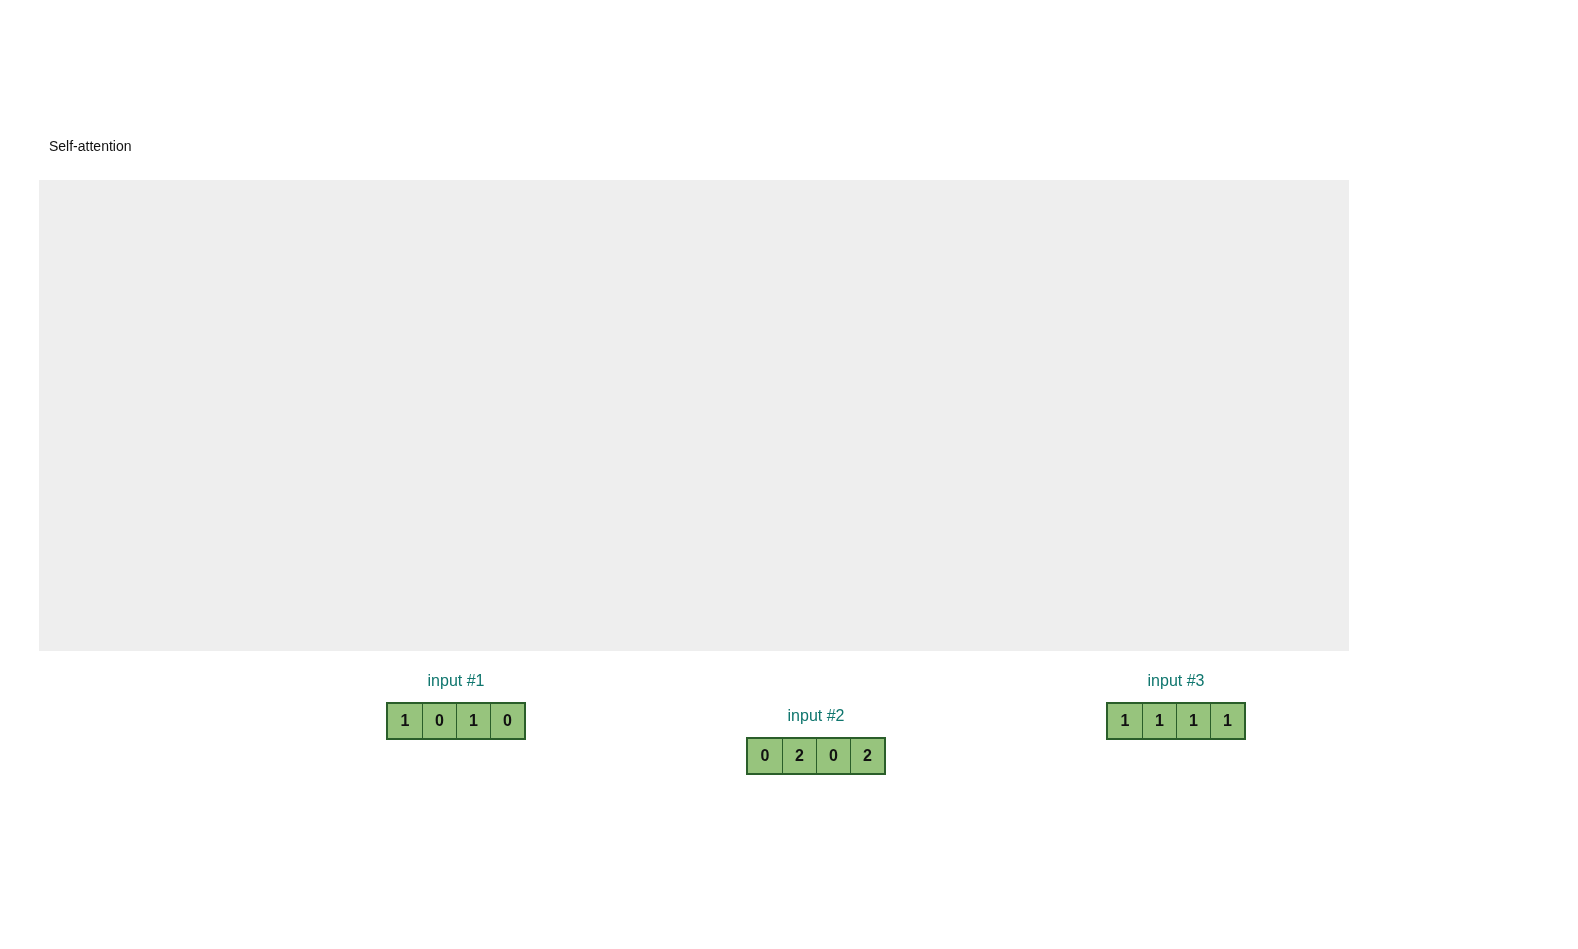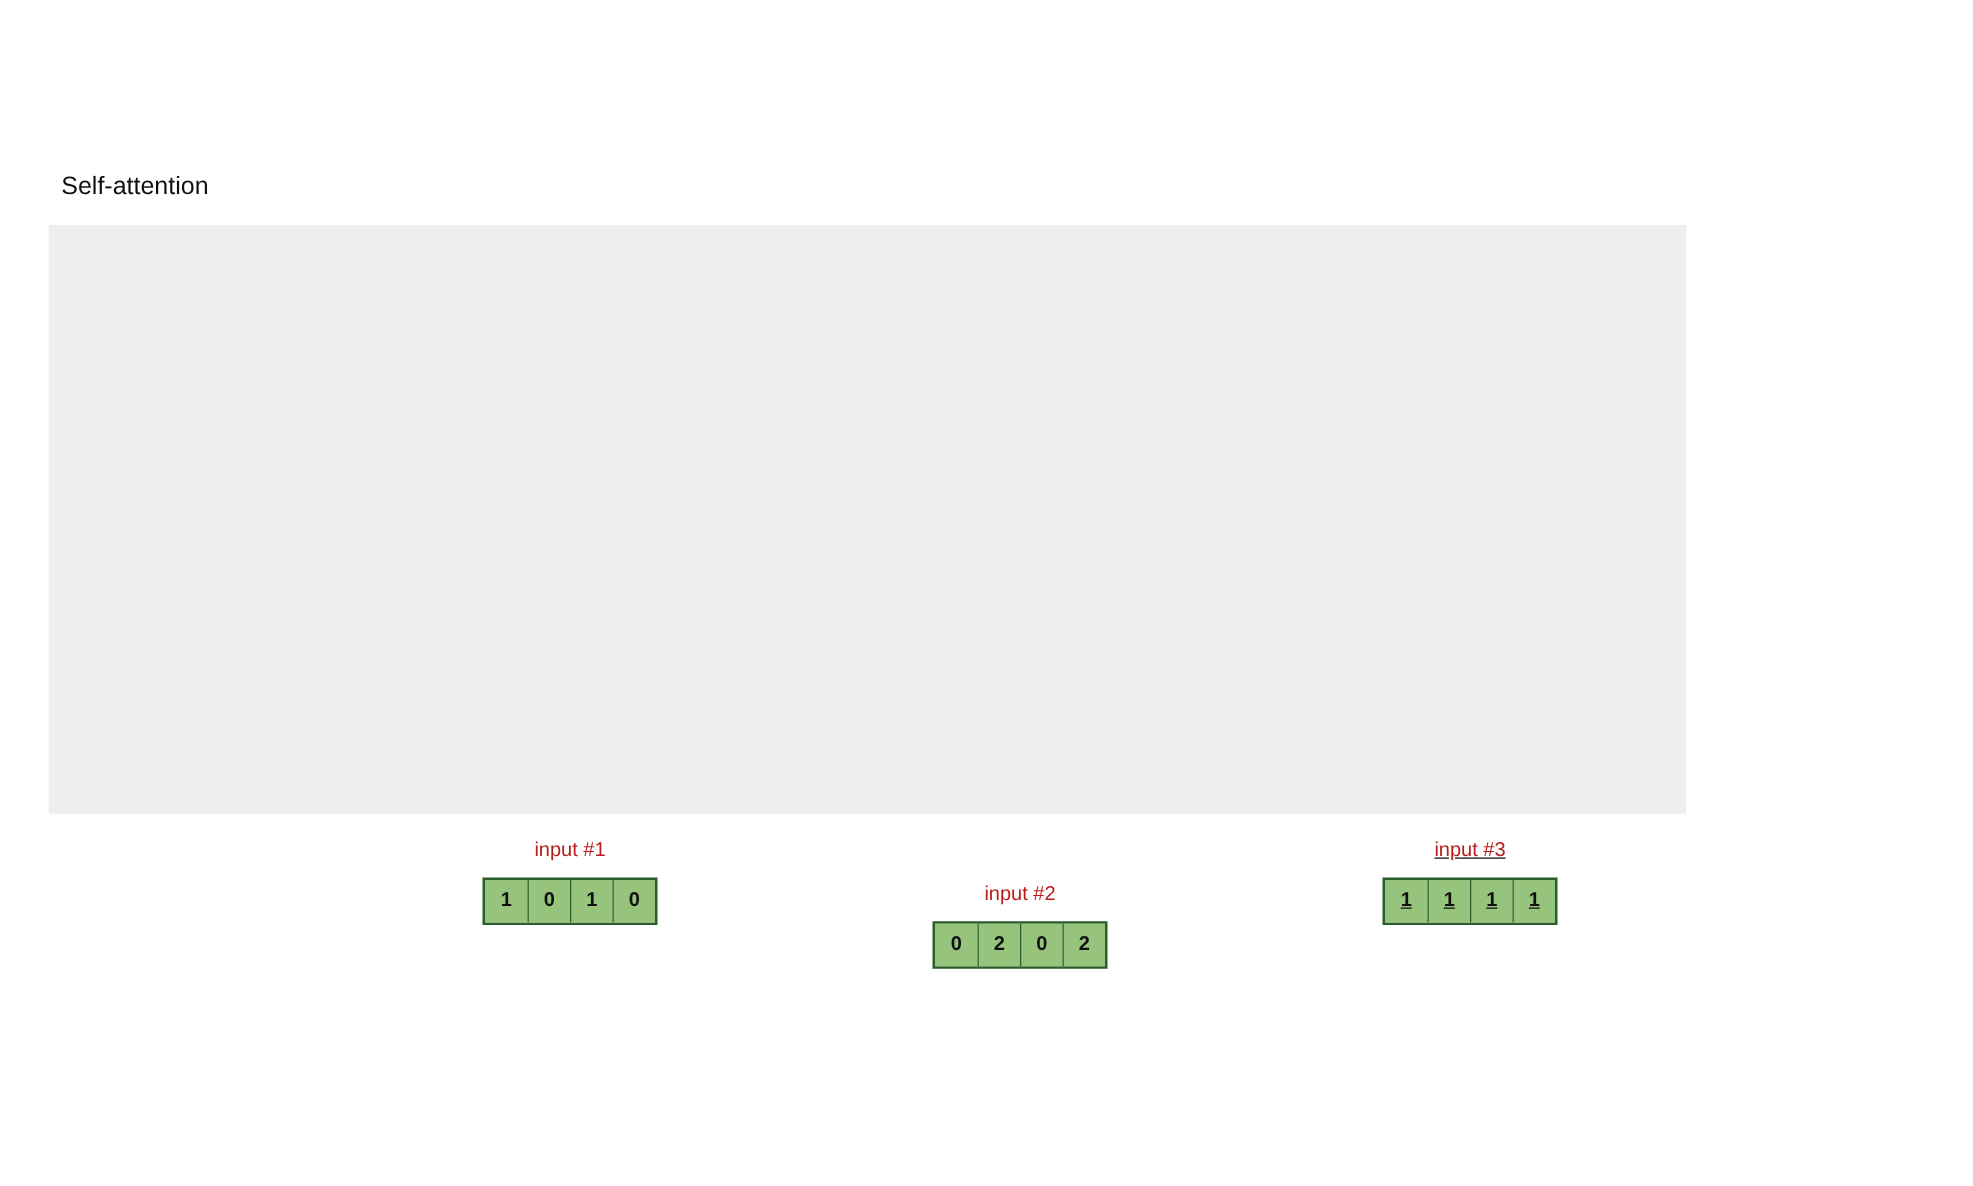--- a/index.html
+++ b/index.html
@@ -14,21 +14,21 @@
   }
   .page {
     position: relative;
     width: 1578px;
     height: 949px;
   }
   .title {
     position: absolute;
     left: 49px;
     top: 138px;
-    font-size: 20px;
+    font-size: 14px;
     color: #111;
   }
   .canvas {
     position: absolute;
     left: 39px;
     top: 180px;
     width: 1310px;
     height: 471px;
     background: #eeeeee;
   }
@@ -41,21 +41,21 @@
   }
   .input-group {
     position: absolute;
     top: 0;
     display: flex;
     flex-direction: column;
     align-items: center;
   }
   .input-label {
     font-size: 16px;
-    color: #b91c1c;
+    color: #0f766e;
     margin-bottom: 12px;
   }
   .vector {
     display: flex;
     border: 2px solid #2a5e2a;
   }
   .cell {
     width: 34px;
     height: 34px;
     display: flex;
@@ -64,21 +64,21 @@
     font-weight: bold;
     font-size: 16px;
     color: #111;
     background: #97c47d;
   }
   .cell + .cell {
     border-left: 1px solid #2a5e2a;
   }
   #group-1 { left: 347px; }
   #group-2 { left: 707px; margin-top: 35px; }
-  #group-3 { left: 1067px; text-decoration: underline; }
+  #group-3 { left: 1067px; }
 </style>
 </head>
 <body>
 
 <div class="page">
 
   <div class="title">Self-attention</div>
 
   <div class="canvas"></div>
 

